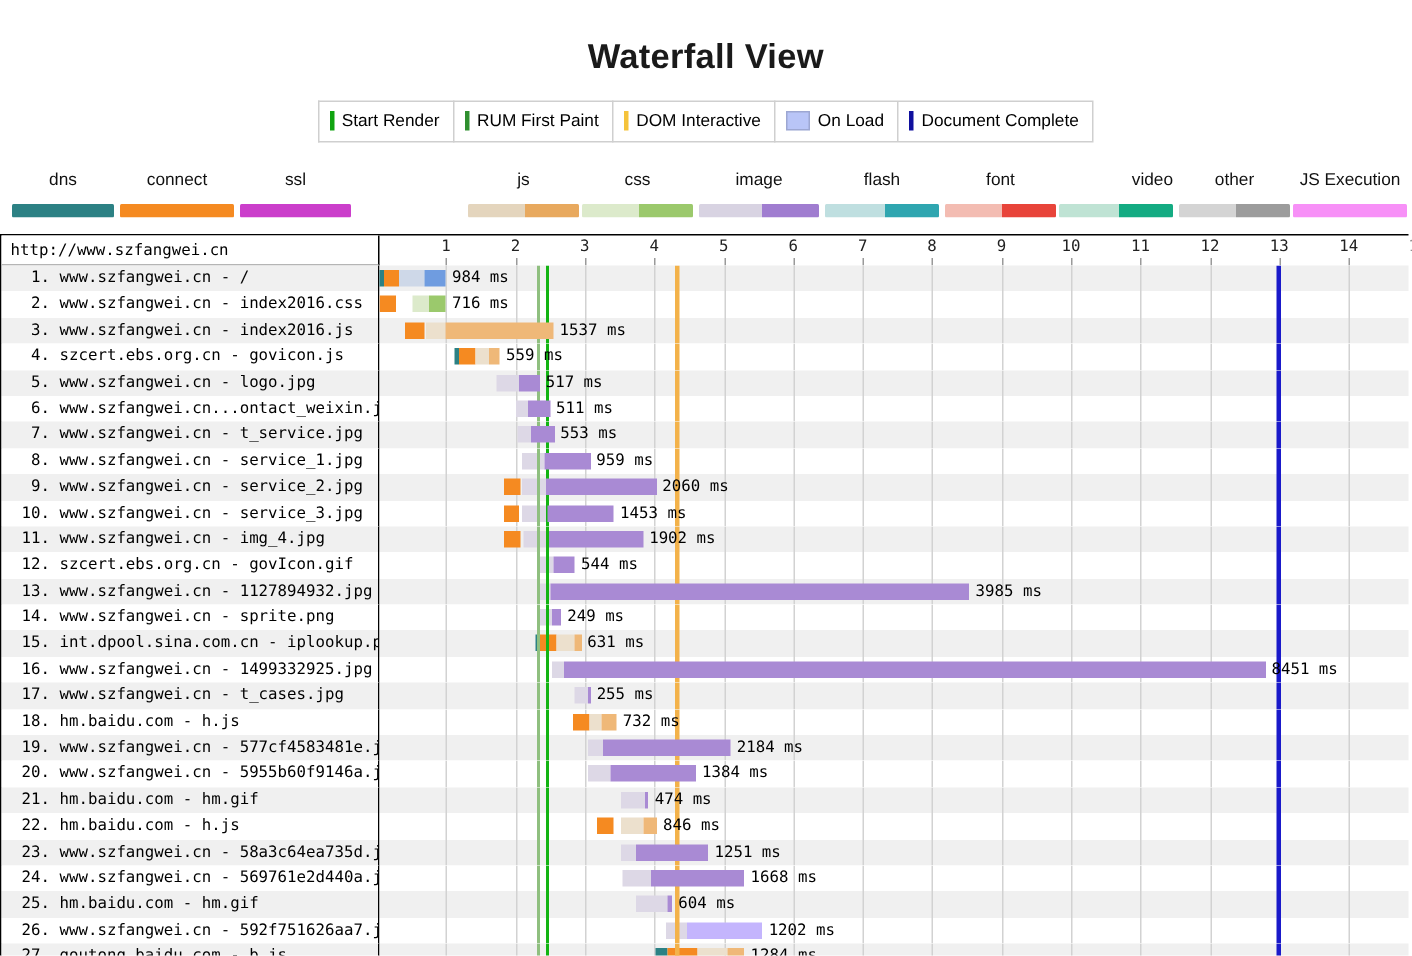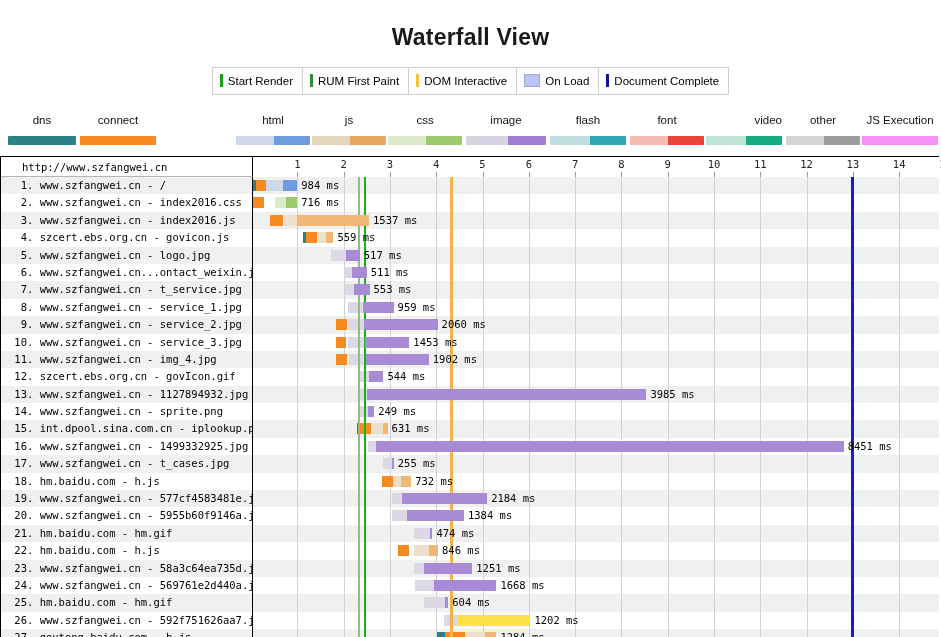--- a/index.html
+++ b/index.html
@@ -51,21 +51,21 @@
   .wf-row{
     position:relative;display:flex;height:17.4px;align-items:stretch;
     box-sizing:border-box;
   }
   .wf-row.alt .cell-label,.wf-row.alt .cell-track{background:#f0f0f0;}
   .cell-label{
     width:252px;flex:0 0 252px;box-sizing:border-box;
     border-right:1px solid #000;background:#fff;
     font-family:"DejaVu Sans Mono", monospace;font-size:10.5px;
     line-height:17.4px;white-space:nowrap;overflow:hidden;
-    padding-left:21px;color:#000;
+    padding-left:6px;color:#000;
   }
   .cell-label.num{padding-left:0;}
   .cell-label .idx{display:inline-block;width:26px;text-align:right;}
   .cell-track{position:relative;flex:1 1 auto;background:#fff;overflow:hidden;}
 
   
   .wf-head{height:20px;}
   .wf-head .cell-label{
     line-height:20px;border-bottom:1px solid #b5b5b5;
   }
@@ -125,25 +125,24 @@
         <div class="tl-bar solid">
           <div class="l" style="background: rgb(44, 129, 132);"></div>
         </div>
       </div>
       <div class="tl-item" style="left: 80px; width: 76px;">
         <div class="tl-label">connect</div>
         <div class="tl-bar solid">
           <div class="l" style="background: rgb(245, 138, 33);"></div>
         </div>
       </div>
-      <div class="tl-item" style="left: 236px; width: 74px;">
-        <div class="tl-label">html</div>
-        <div class="tl-bar">
-          <div class="l" style="background: rgb(206, 216, 232);"></div>
-          <div class="d" style="background: rgb(111, 156, 224);"></div>
+      <div class="tl-item" style="left: 160px; width: 74px;">
+        <div class="tl-label">ssl</div>
+        <div class="tl-bar solid">
+          <div class="l" style="background: rgb(203, 62, 203);"></div>
         </div>
       </div>
       <div class="tl-item" style="left: 312px; width: 74px;">
         <div class="tl-label">js</div>
         <div class="tl-bar">
           <div class="l" style="background: rgb(228, 213, 189);"></div>
           <div class="d" style="background: rgb(232, 169, 94);"></div>
         </div>
       </div>
       <div class="tl-item" style="left: 388px; width: 74px;">
@@ -935,21 +934,21 @@
             <div class="gl" style="left: 461px;"></div>
             <div class="gl" style="left: 507.3px;"></div>
             <div class="gl" style="left: 553.6px;"></div>
             <div class="gl" style="left: 599.9px;"></div>
             <div class="gl" style="left: 646.2px;"></div>
             <div class="evt" style="left: 105.416px; width: 2px; background: rgb(143, 191, 127);"></div>
             <div class="evt" style="left: 110.972px; width: 2px; background: rgb(19, 180, 19);"></div>
             <div class="evt" style="left: 197.09px; width: 3px; background: rgb(243, 178, 74);"></div>
             <div class="evt" style="left: 597.585px; width: 3px; background: rgb(26, 26, 202);"></div>
             <div class="bar" style="left: 190.608px; width: 14.816px; background: rgb(221, 216, 230);"></div>
-            <div class="bar" style="left: 205.424px; width: 72px; background: #fde047; z-index: 7; text-decoration: underline;">
+            <div class="bar" style="left: 205.424px; width: 50px; background: #c4b5fd; z-index: 7; text-decoration: underline;">
               <span class="lbl">1202 ms</span>
             </div>
           </div>
         </div>
         <div class="wf-row alt">
           <div class="cell-label num"><span class="idx">27</span><span>. </span><span>goutong.baidu.com - b.js</span></div>
           <div class="cell-track">
             <div class="gl" style="left: 44.3px;"></div>
             <div class="gl" style="left: 90.6px;"></div>
             <div class="gl" style="left: 136.9px;"></div>

